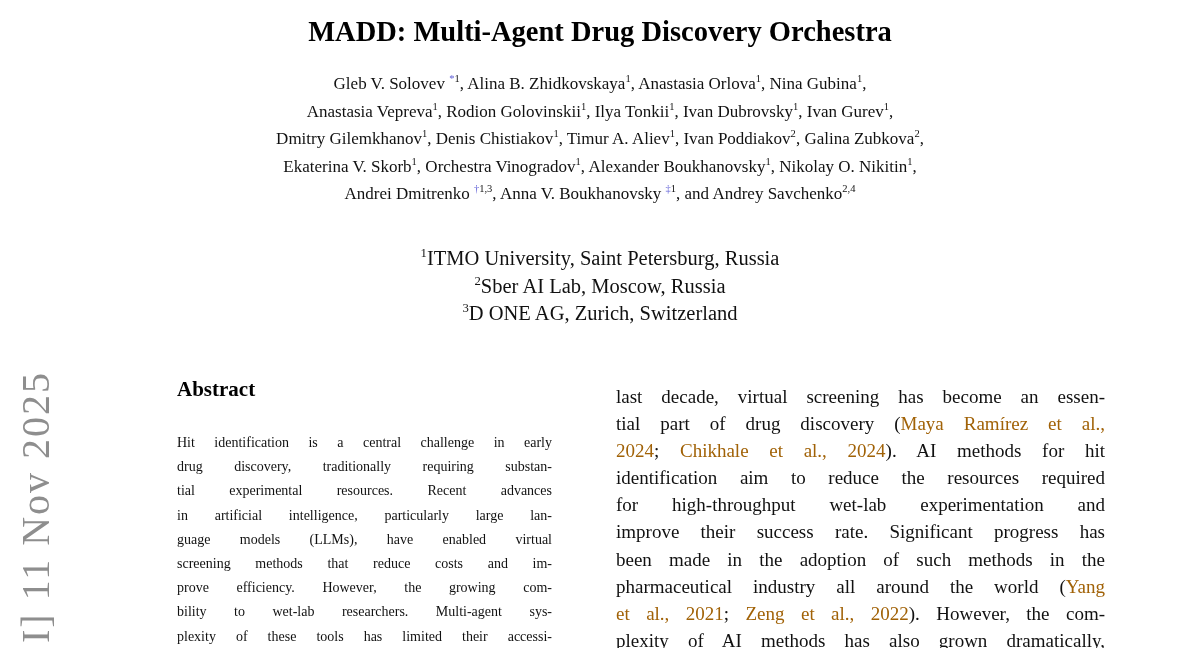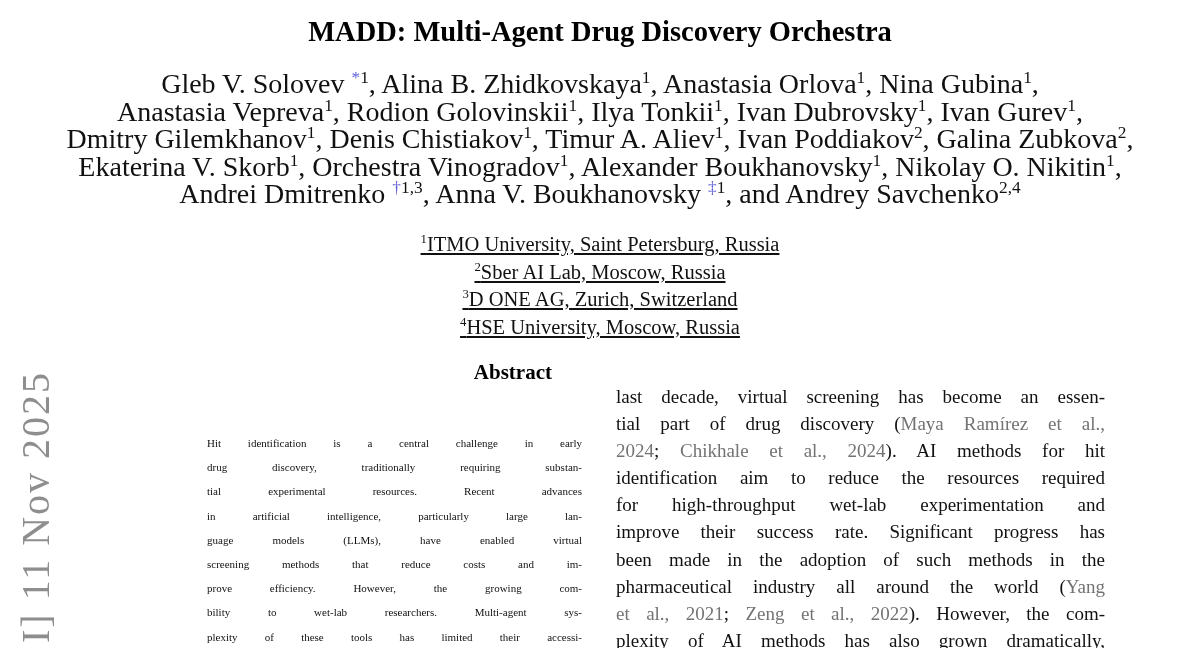--- a/index.html
+++ b/index.html
@@ -28,46 +28,44 @@
     top: 16px; left: 0; width: 1200px;
     text-align: center;
     font-size: 28.5px;
     font-weight: bold;
     color: #000000;
   }
 
   .authors {
     position: absolute;
     top: 70px; left: 0; width: 1200px;
-    font-size: 28px;
+    font-size: 17px;
   }
   .authors .tline { line-height: 27.6px; text-align: center; }
 
   .affiliations {
     position: absolute;
-    top: 231px; left: 0; width: 1200px;
+    top: 245px; left: 0; width: 1200px;
     font-size: 20.5px;
-    text-decoration: underline;
   }
   .affiliations .tline { line-height: 27.6px; text-align: center; }
 
   .abstract-heading {
     position: absolute;
-    top: 360px; left: 177px; width: 375px;
-    text-align: right;
+    top: 377px; left: 177px; width: 375px;
+    text-align: left;
     font-size: 21px;
     font-weight: bold;
     color: #000000;
   }
 
   .abstract-body {
     position: absolute;
     top: 431px; left: 177px; width: 375px;
-    font-size: 11px;
-    margin-left: 30px;
+    font-size: 14px;
   }
   .abstract-body .tline {
     line-height: 24.2px;
     height: 24.2px;
     overflow: hidden;
     text-align: justify;
     text-align-last: justify;
   }
 
   .right-column {
@@ -82,21 +80,21 @@
     text-align: justify;
     text-align-last: justify;
   }
 
   sup {
     font-size: 62%;
     line-height: 0;
     vertical-align: super;
   }
   .accent { color: #5c5cd6; }
-  .cite { color: #737373; }
+  .cite { color: #a16207; }
 </style>
 </head>
 <body>
 
 <div class="page">
 
   <div class="watermark">I]  11 Nov 2025</div>
 
   <div class="title">MADD: Multi-Agent Drug Discovery Orchestra</div>
 
@@ -105,21 +103,20 @@
       <div class="tline"><span>Anastasia Vepreva</span><sup>1</sup><span>,  Rodion Golovinskii</span><sup>1</sup><span>, Ilya Tonkii</span><sup>1</sup><span>, Ivan Dubrovsky</span><sup>1</sup><span>, Ivan Gurev</span><sup>1</sup><span>,</span></div>
       <div class="tline"><span>Dmitry Gilemkhanov</span><sup>1</sup><span>,  Denis Chistiakov</span><sup>1</sup><span>, Timur A. Aliev</span><sup>1</sup><span>, Ivan Poddiakov</span><sup>2</sup><span>, Galina Zubkova</span><sup>2</sup><span>,</span></div>
       <div class="tline"><span>Ekaterina V. Skorb</span><sup>1</sup><span>, Orchestra Vinogradov</span><sup>1</sup><span>,  Alexander Boukhanovsky</span><sup>1</sup><span>, Nikolay O. Nikitin</span><sup>1</sup><span>,</span></div>
       <div class="tline"><span>Andrei Dmitrenko </span><sup class="accent">†</sup><sup>1,3</sup><span>, Anna V. Boukhanovsky </span><sup class="accent">‡</sup><sup>1</sup><span>, and Andrey Savchenko</span><sup>2,4</sup></div>
     </div>
 
   <div class="affiliations">
       <div class="tline"><sup>1</sup><span>ITMO University, Saint Petersburg, Russia</span></div>
       <div class="tline"><sup>2</sup><span>Sber AI Lab, Moscow, Russia</span></div>
       <div class="tline"><sup>3</sup><span>D ONE AG, Zurich, Switzerland</span></div>
-      <div class="tline"><sup>4</sup><span>HSE University, Moscow, Russia</span></div>
     </div>
 
   <div class="abstract-heading">Abstract</div>
 
   <div class="abstract-body">
       <div class="tline"><span>Hit identification is a central challenge in early</span></div>
       <div class="tline"><span>drug discovery, traditionally requiring substan-</span></div>
       <div class="tline"><span>tial experimental resources.  Recent advances</span></div>
       <div class="tline"><span>in artificial intelligence, particularly large lan-</span></div>
       <div class="tline"><span>guage models (LLMs), have enabled virtual</span></div>

